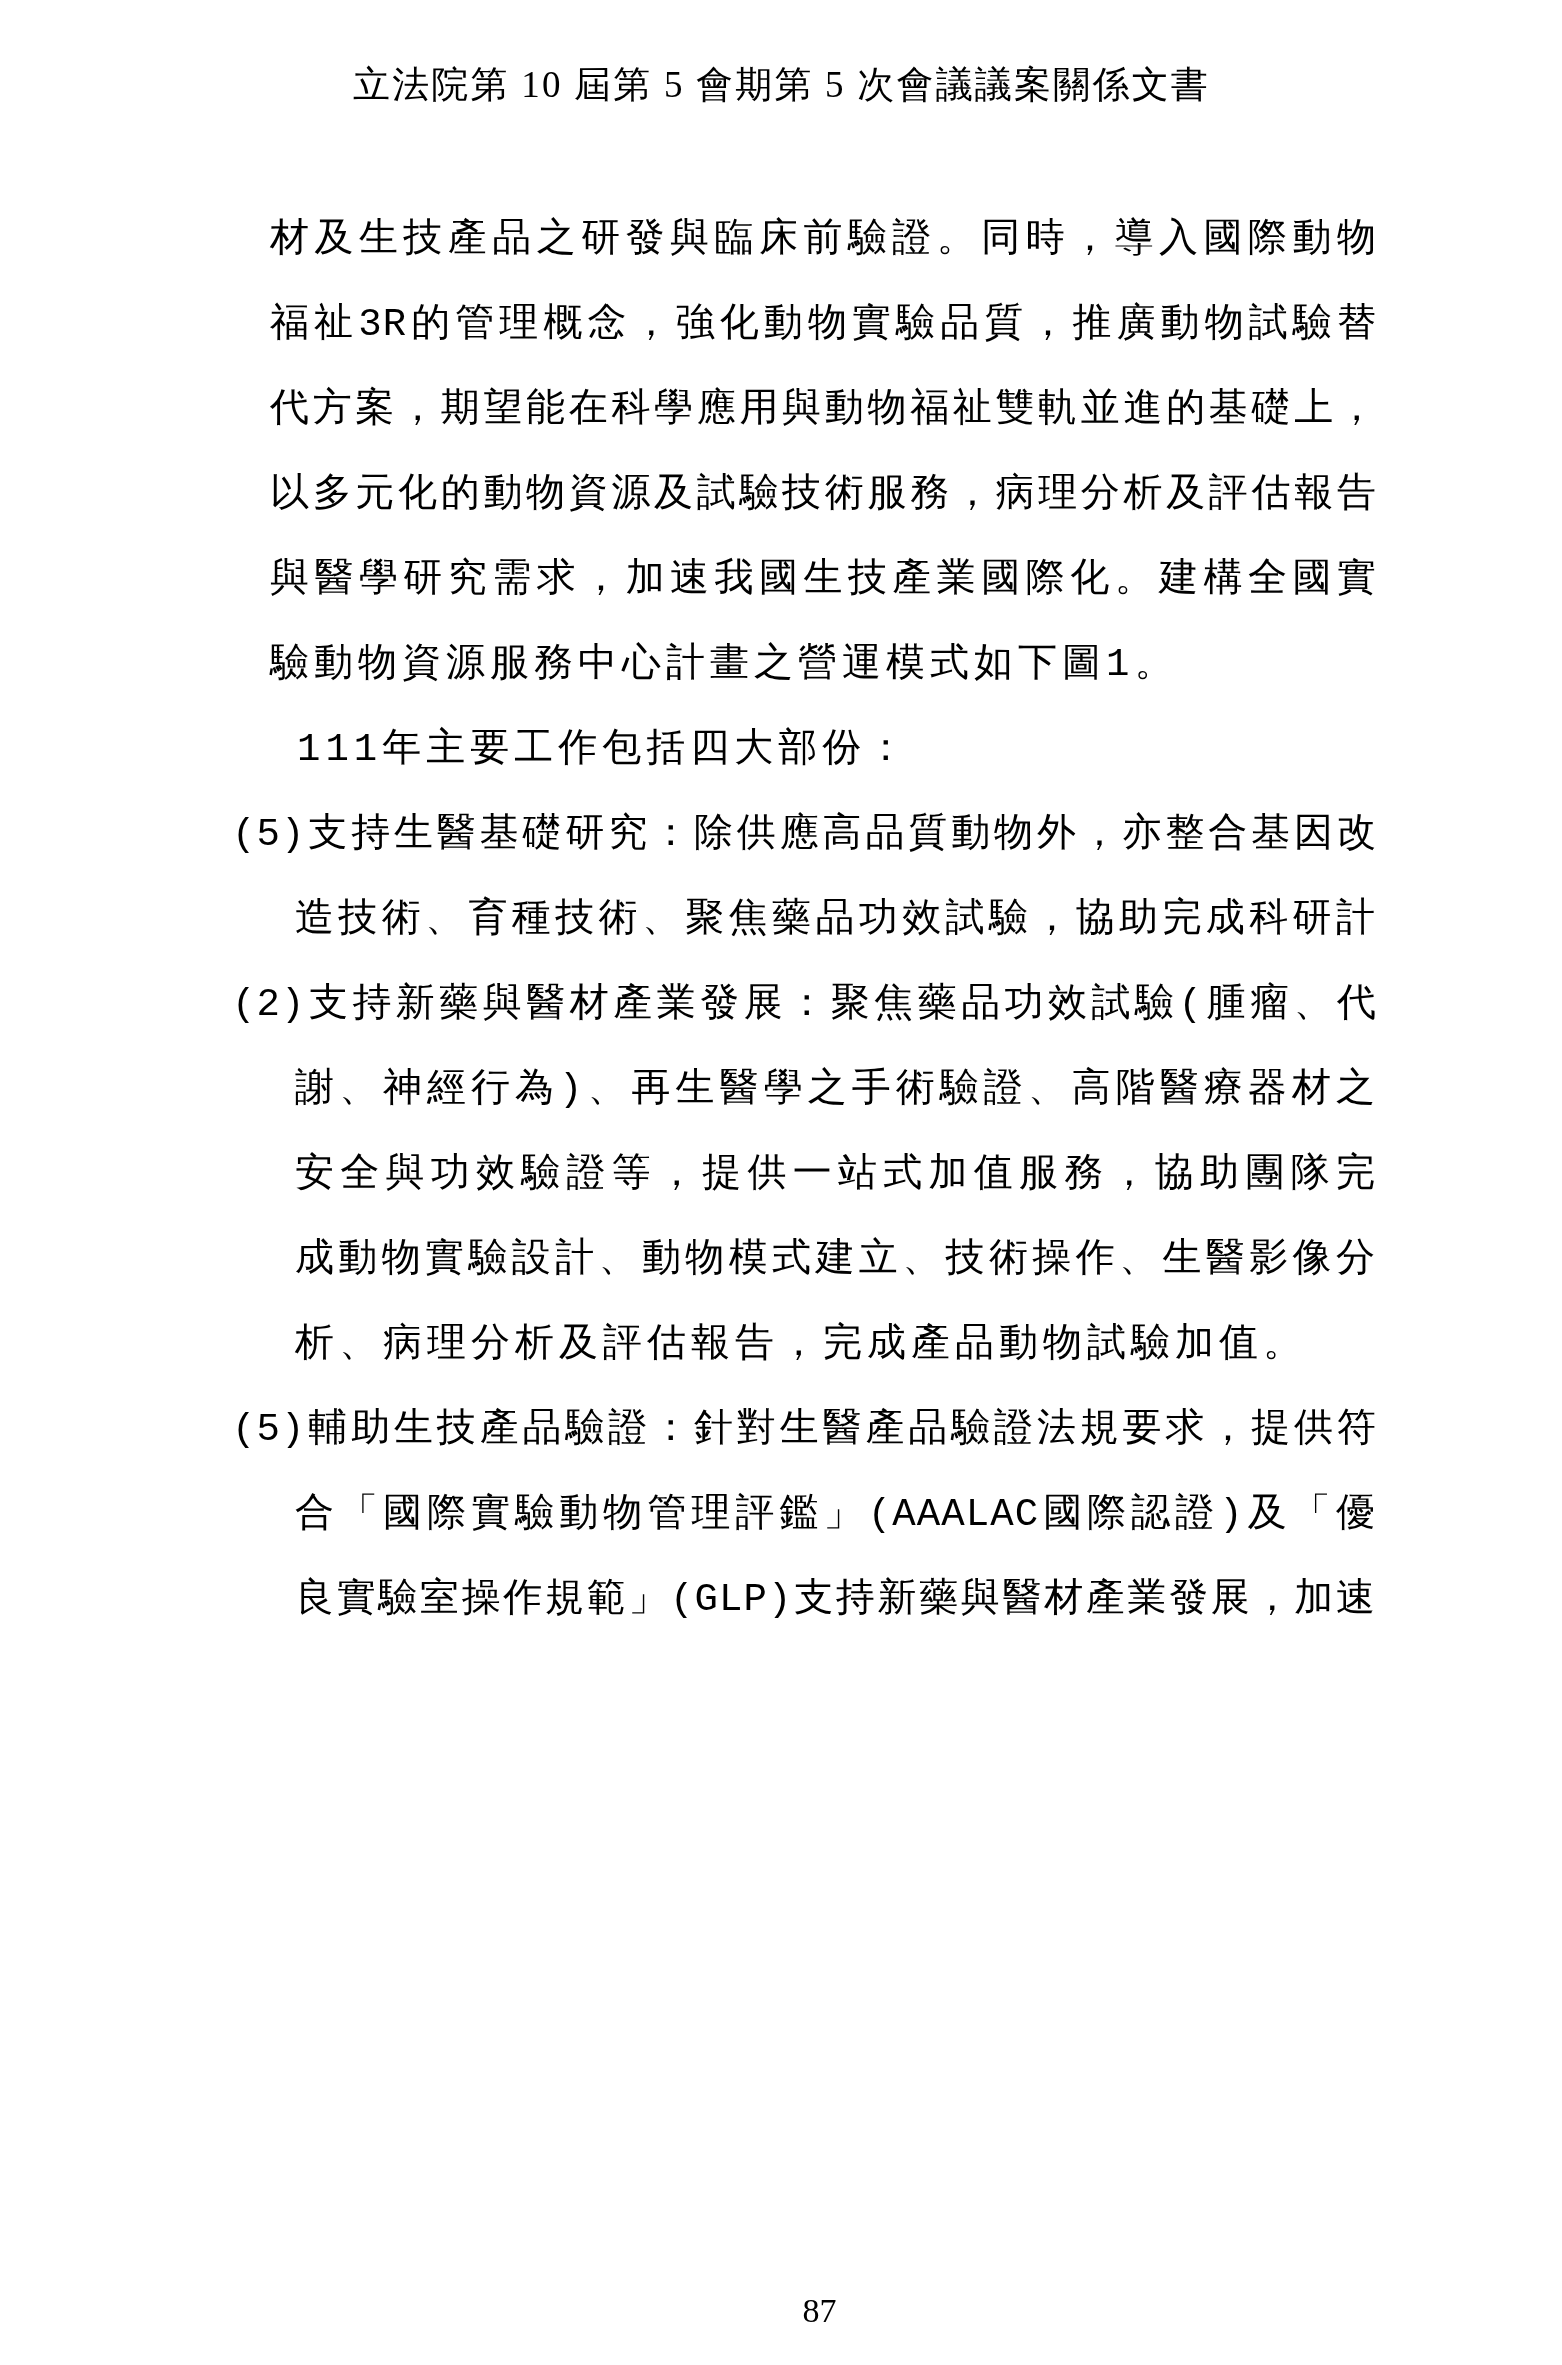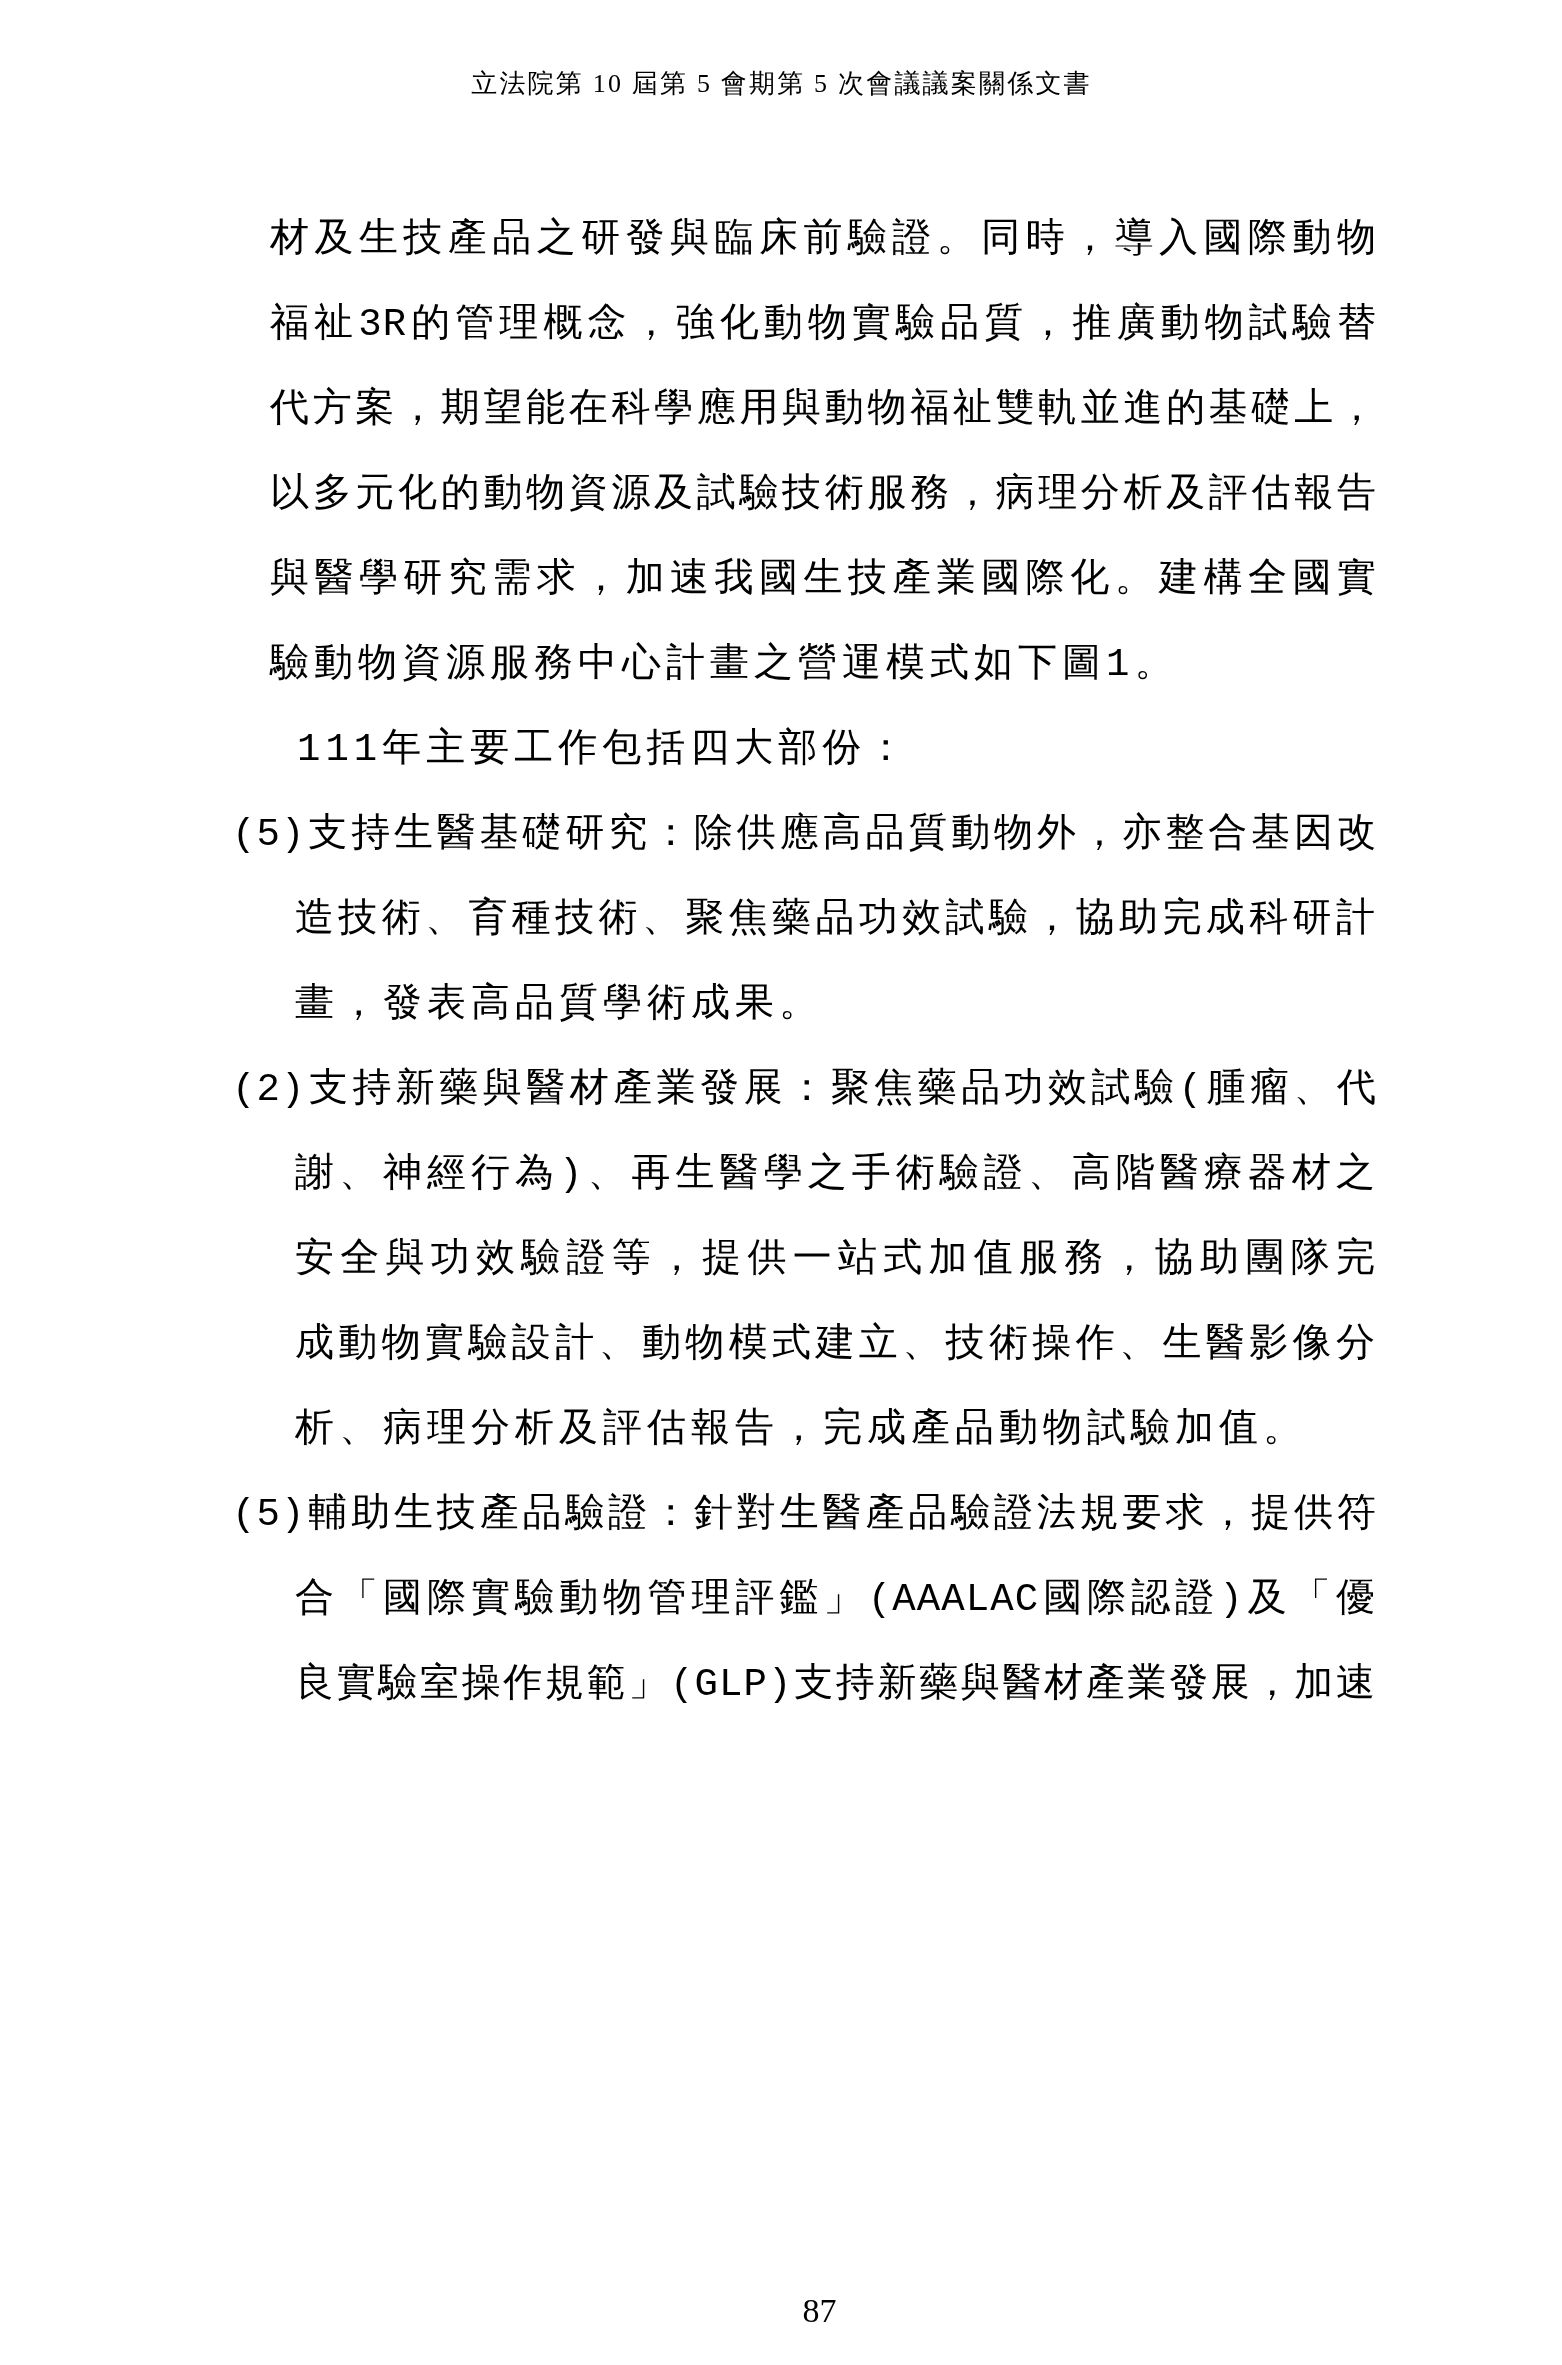--- a/index.html
+++ b/index.html
@@ -11,25 +11,25 @@
     position: relative;
     width: 1563px;
     height: 2366px;
     background: #ffffff;
     color: #000000;
     font-family: "Liberation Serif", "DejaVu Serif", serif;
     overflow: hidden;
   }
   .header {
     position: absolute;
-    top: 66px;
+    top: 60px;
     left: 0;
     width: 100%;
     text-align: center;
-    font-size: 26px;
+    font-size: 37px;
     letter-spacing: 2.2px;
     white-space: nowrap;
   }
   .body-text {
     position: absolute;
     top: 198px;
     left: 0;
     width: 100%;
   }
   .line {
@@ -71,21 +71,20 @@
   <div class="body-text">
     <div class="line para j">材及生技產品之研發與臨床前驗證。同時，導入國際動物</div>
     <div class="line para j">福祉3R的管理概念，強化動物實驗品質，推廣動物試驗替</div>
     <div class="line para j">代方案，期望能在科學應用與動物福祉雙軌並進的基礎上，</div>
     <div class="line para j">以多元化的動物資源及試驗技術服務，病理分析及評估報告</div>
     <div class="line para j">與醫學研究需求，加速我國生技產業國際化。建構全國實</div>
     <div class="line para">驗動物資源服務中心計畫之營運模式如下圖1。</div>
     <div class="line indent">111年主要工作包括四大部份：</div>
     <div class="line item j">(5)支持生醫基礎研究：除供應高品質動物外，亦整合基因改</div>
     <div class="line cont j">造技術、育種技術、聚焦藥品功效試驗，協助完成科研計</div>
-    <div class="line cont">畫，發表高品質學術成果。</div>
     <div class="line item j">(2)支持新藥與醫材產業發展：聚焦藥品功效試驗(腫瘤、代</div>
     <div class="line cont j">謝、神經行為)、再生醫學之手術驗證、高階醫療器材之</div>
     <div class="line cont j">安全與功效驗證等，提供一站式加值服務，協助團隊完</div>
     <div class="line cont j">成動物實驗設計、動物模式建立、技術操作、生醫影像分</div>
     <div class="line cont">析、病理分析及評估報告，完成產品動物試驗加值。</div>
     <div class="line item j">(5)輔助生技產品驗證：針對生醫產品驗證法規要求，提供符</div>
     <div class="line cont j">合「國際實驗動物管理評鑑」(AAALAC國際認證)及「優</div>
     <div class="line cont j">良實驗室操作規範」(GLP)支持新藥與醫材產業發展，加速</div>
   </div>
 

